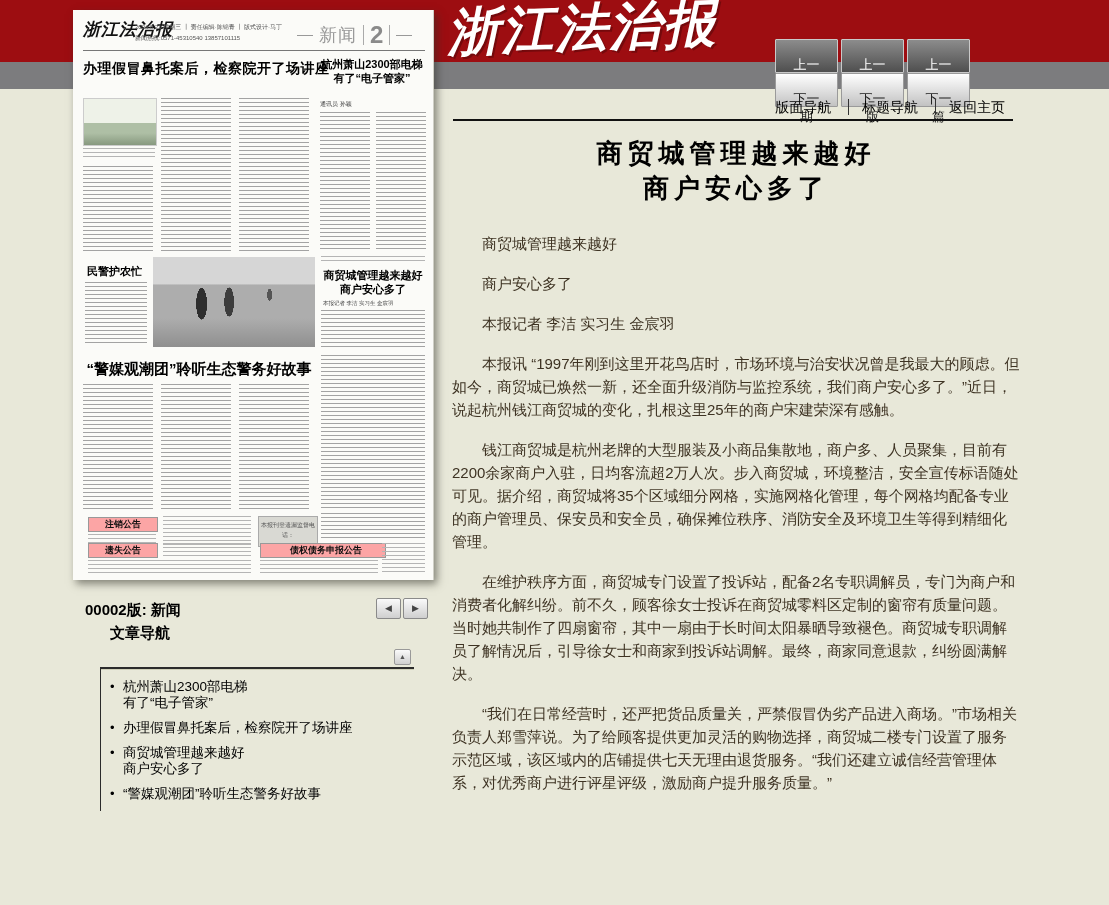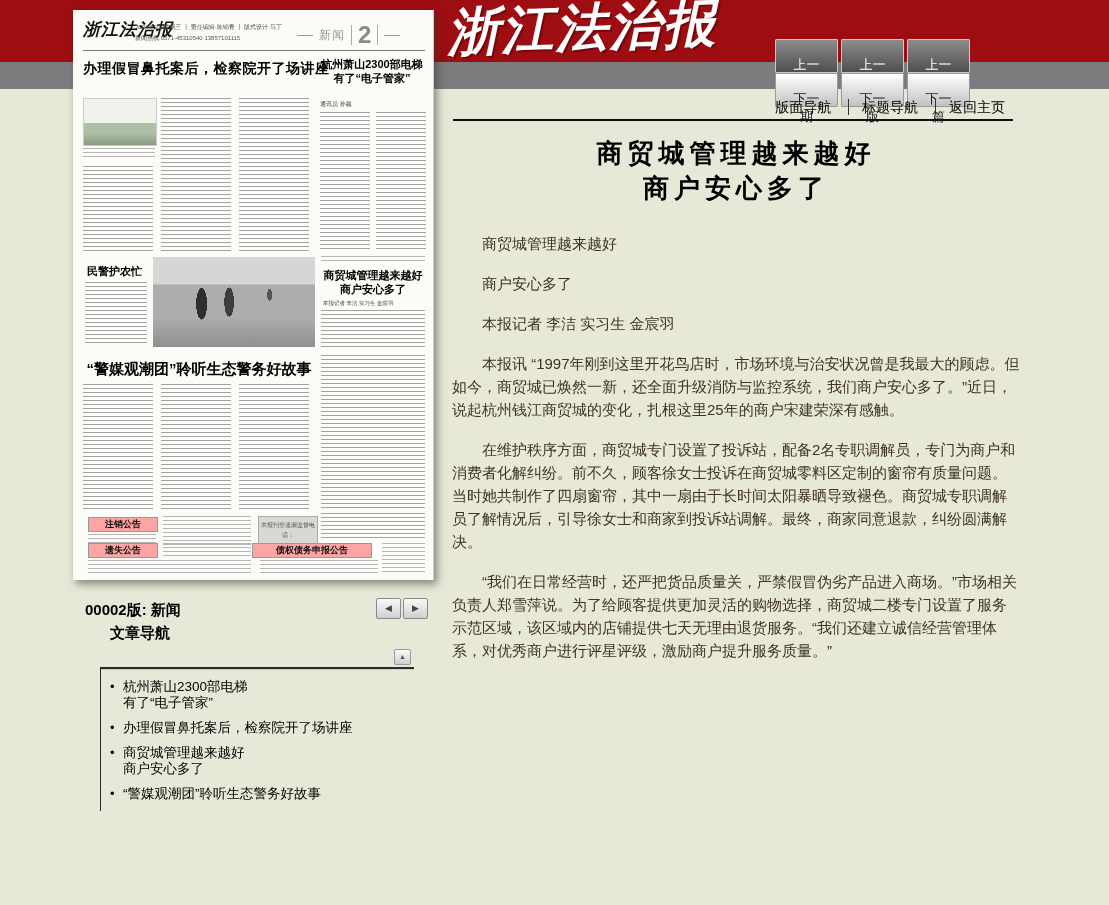--- a/index.html
+++ b/index.html
@@ -41,21 +41,21 @@
   .paper *{position:absolute;}
   .mast{left:10px;top:8px;font-size:17px;font-weight:bold;font-style:italic;color:#111;
         letter-spacing:1px;white-space:nowrap;}
   .meta{left:62px;font-size:6px;color:#555;white-space:nowrap;}
   .mastrule{left:10px;top:40px;width:342px;height:0;border-top:1px solid #777;}
   .secbox{left:224px;top:12px;width:130px;height:26px;display:flex;align-items:center;
           position:absolute;color:#999;}
   .secbox *{position:static;}
   .secbox .dash{width:16px;height:1px;background:#999;}
   .secbox .bar{width:1px;height:20px;background:#aaa;margin:0 6px;}
-  .secbox .sec{font-size:12px;letter-spacing:1px;}
+  .secbox .sec{font-size:18px;letter-spacing:1px;}
   .secbox .num{font-size:24px;font-weight:bold;color:#8a8a8a;}
   .hl-main{left:10px;top:50px;width:232px;font-size:14px;font-weight:bold;color:#000;
            letter-spacing:.5px;white-space:nowrap;}
   .hl-right{left:244px;top:47px;width:110px;text-align:center;font-size:11px;font-weight:bold;
             color:#000;line-height:14px;}
   .tinytxt{font-size:6px;color:#444;white-space:nowrap;}
   .stripes{background:repeating-linear-gradient(to bottom,#a3a3a3 0 1px,transparent 1px 4px);}
   .stripes.lt{background:repeating-linear-gradient(to bottom,#b5b5b5 0 1px,transparent 1px 4px);}
   .photoA{background:linear-gradient(#eef2e8 0 52%,#aebfa5 53% 74%,#87997f);border:1px solid #ccc;}
   .photoB{background:
@@ -117,20 +117,21 @@
 
   <div class="abs a-title">
     <div>商贸城管理越来越好</div>
     <div>商户安心多了</div>
   </div>
   <div class="abs a-body">
     <p>商贸城管理越来越好</p>
     <p>商户安心多了</p>
     <p>本报记者 李洁 实习生 金宸羽</p>
     <p>本报讯 “1997年刚到这里开花鸟店时，市场环境与治安状况曾是我最大的顾虑。但如今，商贸城已焕然一新，还全面升级消防与监控系统，我们商户安心多了。”近日，说起杭州钱江商贸城的变化，扎根这里25年的商户宋建荣深有感触。</p>
+    <p>钱江商贸城是杭州老牌的大型服装及小商品集散地，商户多、人员聚集，目前有2200余家商户入驻，日均客流超2万人次。步入商贸城，环境整洁，安全宣传标语随处可见。据介绍，商贸城将35个区域细分网格，实施网格化管理，每个网格均配备专业的商户管理员、保安员和安全员，确保摊位秩序、消防安全及环境卫生等得到精细化管理。</p>
     <p>在维护秩序方面，商贸城专门设置了投诉站，配备2名专职调解员，专门为商户和消费者化解纠纷。前不久，顾客徐女士投诉在商贸城零料区定制的窗帘有质量问题。当时她共制作了四扇窗帘，其中一扇由于长时间太阳暴晒导致褪色。商贸城专职调解员了解情况后，引导徐女士和商家到投诉站调解。最终，商家同意退款，纠纷圆满解决。</p>
     <p>“我们在日常经营时，还严把货品质量关，严禁假冒伪劣产品进入商场。”市场相关负责人郑雪萍说。为了给顾客提供更加灵活的购物选择，商贸城二楼专门设置了服务示范区域，该区域内的店铺提供七天无理由退货服务。“我们还建立诚信经营管理体系，对优秀商户进行评星评级，激励商户提升服务质量。”</p>
 
   </div>
 
   <div class="abs paper">
     <div class="mast">浙江法治报</div>
     <div class="meta" style="top:13px;">2024.8.21 星期三 ┃ 责任编辑·陈锦青 ┃ 版式设计·马丁</div>
     <div class="meta" style="top:24px;">新闻热线:0571-45310540 13857101115</div>
     <div class="secbox">
@@ -179,21 +180,21 @@
     <div class="stripes lt" style="left:90px;top:506px;width:88px;height:32px;"></div>
     <div class="stripes lt" style="left:15px;top:524px;width:68px;height:12px;"></div>
     <div class="phonebox" style="left:185px;top:506px;width:58px;height:26px;">
       <span style="position:static;display:block;">本报刊登遗漏监督电话：</span>
       <span style="position:static;display:block;">0571-85210013</span>
     </div>
     <div class="stripes" style="left:248px;top:503px;width:104px;height:26px;"></div>
     <div class="nband" style="left:15px;top:533px;width:68px;height:13px;">遗失公告</div>
     <div class="stripes lt" style="left:90px;top:533px;width:88px;height:14px;"></div>
     <div class="stripes lt" style="left:15px;top:550px;width:163px;height:14px;"></div>
-    <div class="nband" style="left:179px;top:533px;width:118px;height:13px;">债权债务申报公告</div>
+    <div class="nband" style="left:187px;top:533px;width:118px;height:13px;padding-left:6px;">债权债务申报公告</div>
     <div class="stripes lt" style="left:187px;top:550px;width:118px;height:14px;"></div>
     <div class="stripes lt" style="left:309px;top:533px;width:43px;height:31px;"></div>
   </div>
 
   <div class="abs pagelabel">00002版: 新闻</div>
   <div class="abs pagerbtns">
     <button>◀</button>
     <button>▶</button>
   </div>
 

